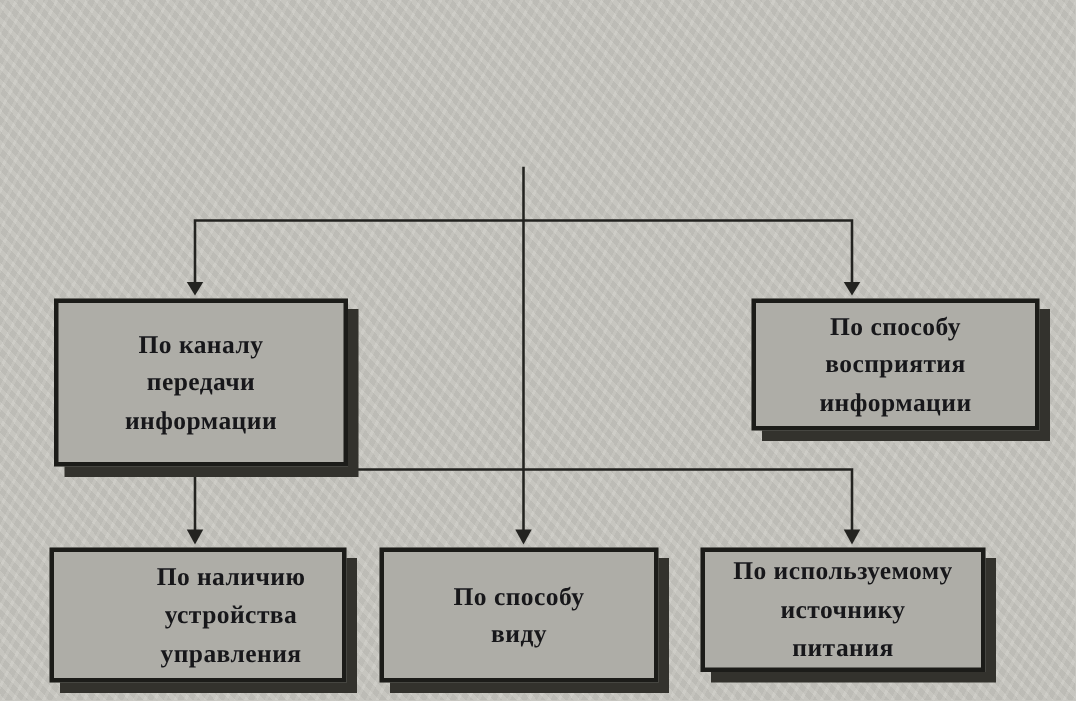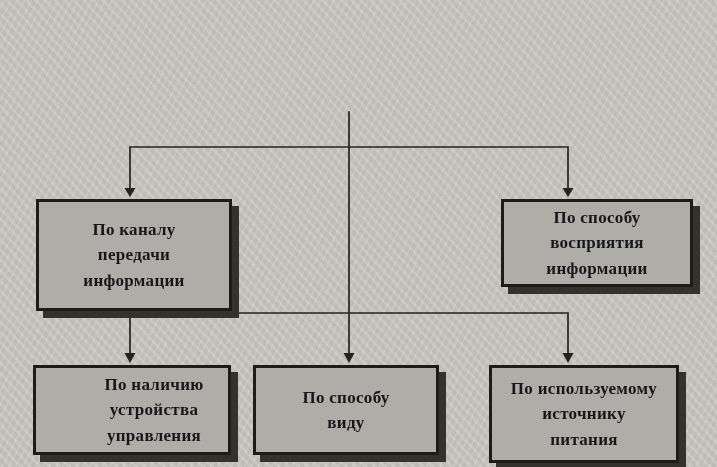--- a/index.html
+++ b/index.html
@@ -42,21 +42,21 @@
   .node.root{
     background:var(--root-fill);
     font-size:17.5px;
     line-height:1.52;
   }
   .node-root      {left:231px; top:16px;  width:236px; height:94px;}
   .node-l2-left   {left:36px;  top:199px; width:196px; height:112px;}
   .node-l2-right  {left:461px; top:199px; width:192px; height:88px;margin-left:40px;}
   .node-l3-left   {left:33px;  top:365px; width:198px; height:90px;padding-left:44px;}
   .node-l3-center {left:253px; top:365px; width:186px; height:90px;}
-  .node-l3-right  {left:489px; top:365px; width:190px; height:98px;}
+  .node-l3-right  {left:467px; top:365px; width:190px; height:83px;}
   svg.connectors{
     position:absolute;left:0;top:0;width:717px;height:467px;
     pointer-events:none;
   }
   svg.connectors *{stroke:var(--line);}
   svg.connectors polygon{fill:var(--line);stroke:none;}
 </style>
 </head>
 <body>
 

